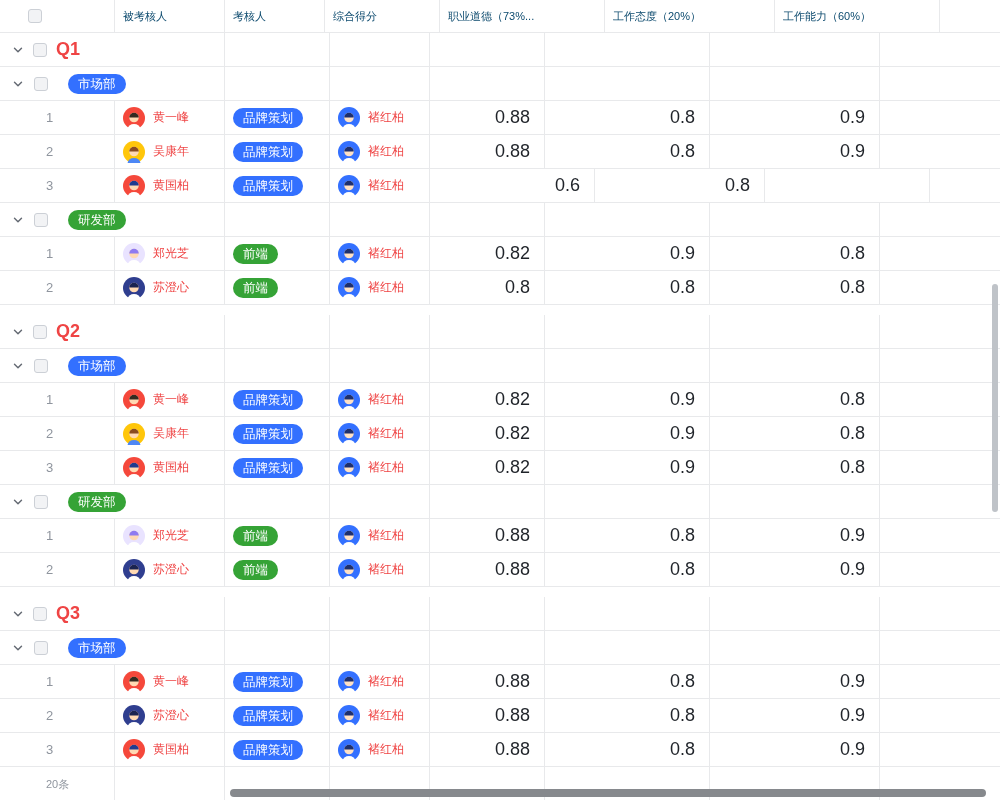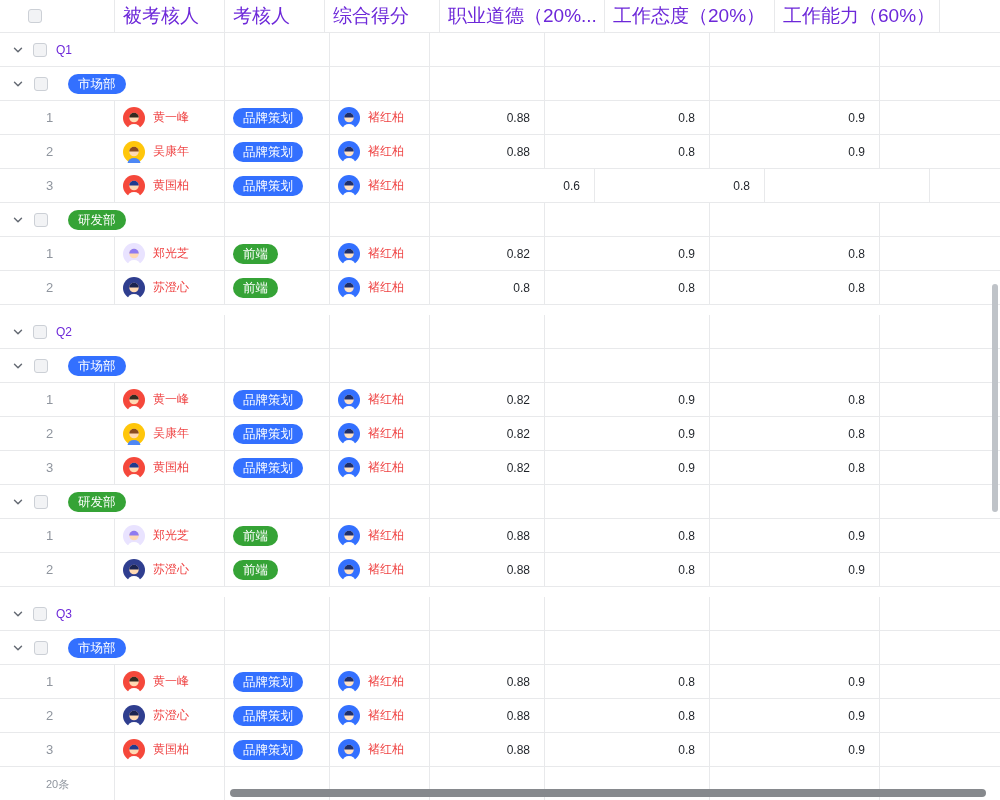--- a/index.html
+++ b/index.html
@@ -6,27 +6,27 @@
   html,body{width:1000px;height:800px;overflow:hidden;background:#fff;
     font-family:"Liberation Sans","DejaVu Sans",sans-serif;color:#1f2329;font-size:14px}
   .table{position:relative;width:1000px;height:800px;overflow:hidden;background:#fff}
   .row{display:flex;height:34px;border-bottom:1px solid #e8e9eb;background:#fff;flex:none}
   .row.header{height:33px}
   .cell{flex:none;height:100%;display:flex;align-items:center;padding:0 8px;
     border-right:1px solid #e8e9eb;overflow:hidden;white-space:nowrap}
   .c0{width:115px}.c1{width:110px}.c2{width:105px}.c3{width:100px}
   .c4{width:115px}.c5{width:165px}.c6{width:170px}.c7{width:165px}
   .cg{width:225px}
-  .hcell{color:#6d28d9;font-size:19px}
+  .hcell{color:#0c4a6e;font-size:11px}
   .hc0{padding-left:28px}
-  .num{justify-content:flex-end;padding-right:14px;font-size:12px;color:#1f2329}
+  .num{justify-content:flex-end;padding-right:14px;font-size:18px;color:#1f2329}
   .numcell{padding-left:46px}
   .rownum{color:#8f959e;font-size:13px}
   .cb{width:14px;height:14px;border:1px solid #ccd0d6;background:#f2f3f5;border-radius:3px;flex:none}
-  .qlabel{font-weight:400;font-size:12px;color:#6d28d9}
+  .qlabel{font-weight:700;font-size:18px;color:#ef4444}
   .cell.cg{padding-left:12px;gap:9px}
   .cell.cg.dept{gap:10px}
   .dept .badge{margin-left:10px}
   .badge{color:#fff;font-size:12.5px;line-height:20px;padding:0 10px;border-radius:10px;display:inline-block}
   .av{flex:none;margin-right:8px}
   .pname{font-size:12px;color:#ef4444}
   .chev{flex:none}
   .spacer{height:10px;background:#fff;flex:none}
   .footcell{color:#8f959e;font-size:11px;padding-left:46px}
   .row.footerrow{border-bottom:none}
@@ -45,21 +45,21 @@
     <div class="cell c1 hcell">
         <span>被考核人</span>
       </div>
     <div class="cell c3 hcell">
         <span>考核人</span>
       </div>
     <div class="cell c4 hcell">
         <span>综合得分</span>
       </div>
     <div class="cell c5 hcell">
-        <span>职业道德（20%...</span>
+        <span>职业道德（73%...</span>
       </div>
     <div class="cell c6 hcell">
         <span>工作态度（20%）</span>
       </div>
     <div class="cell c7 hcell">
         <span>工作能力（60%）</span>
       </div>
   </div>
 
   <div id="rows">

